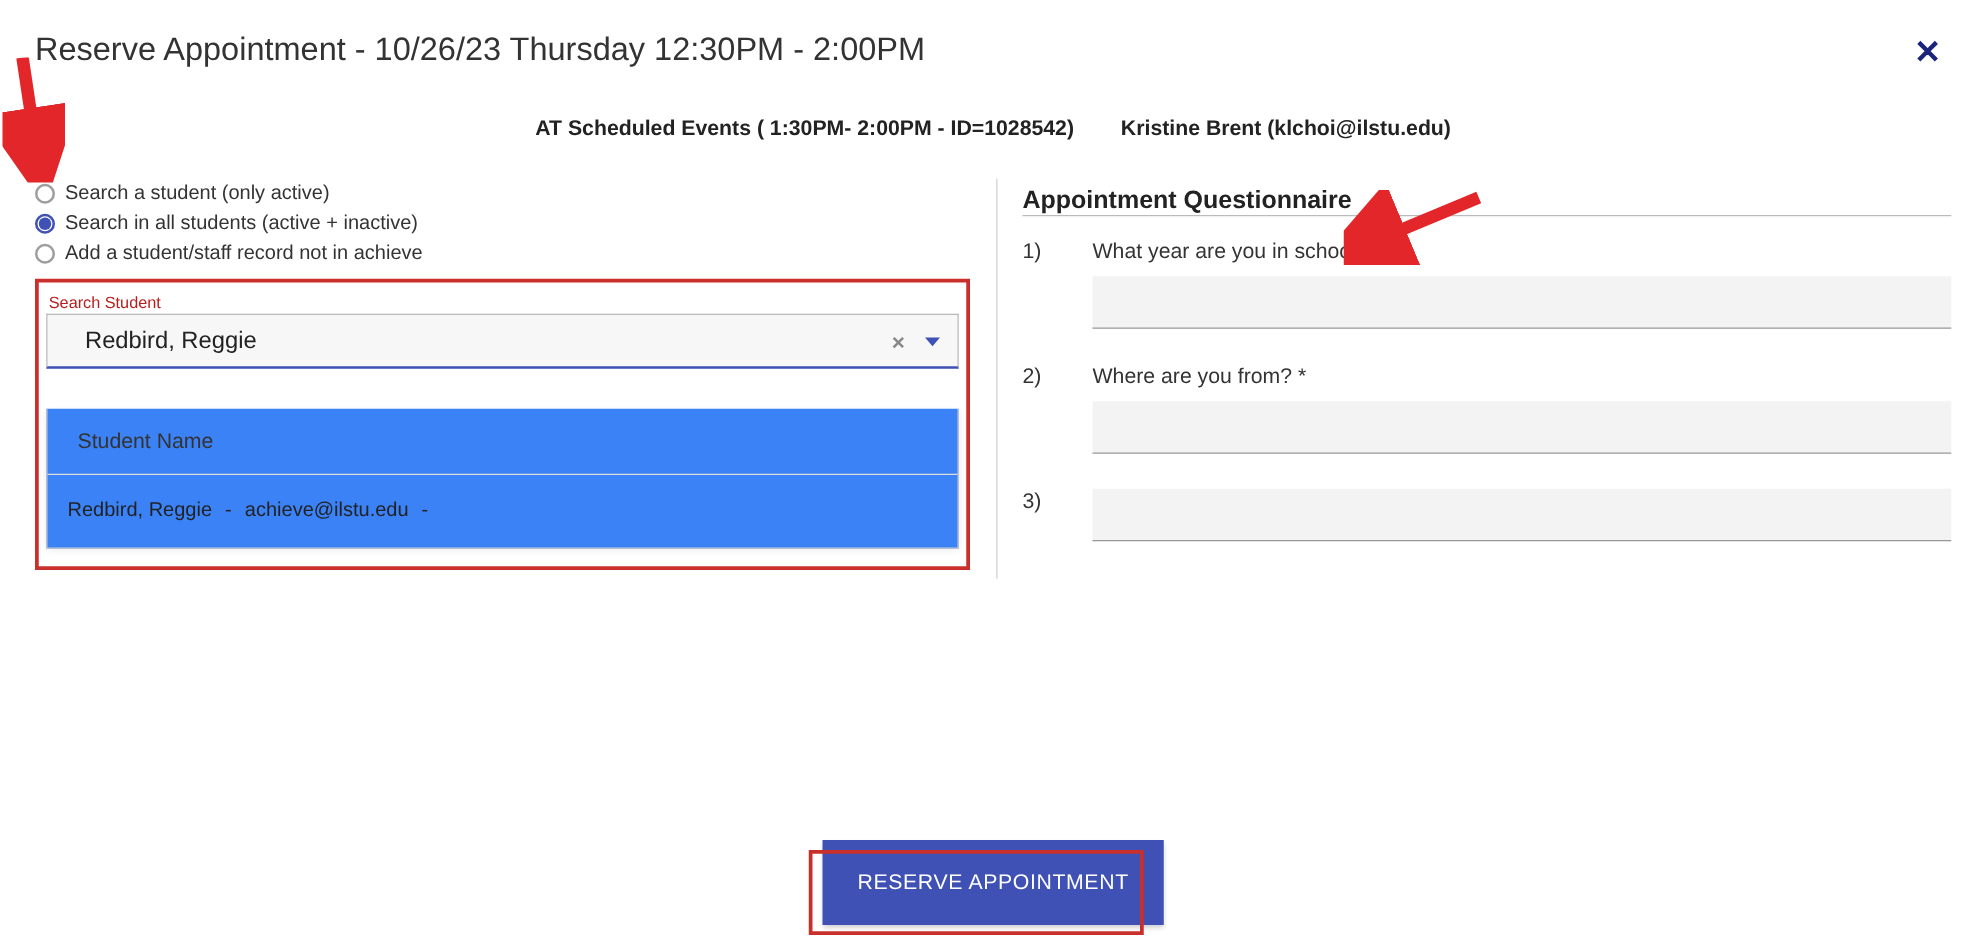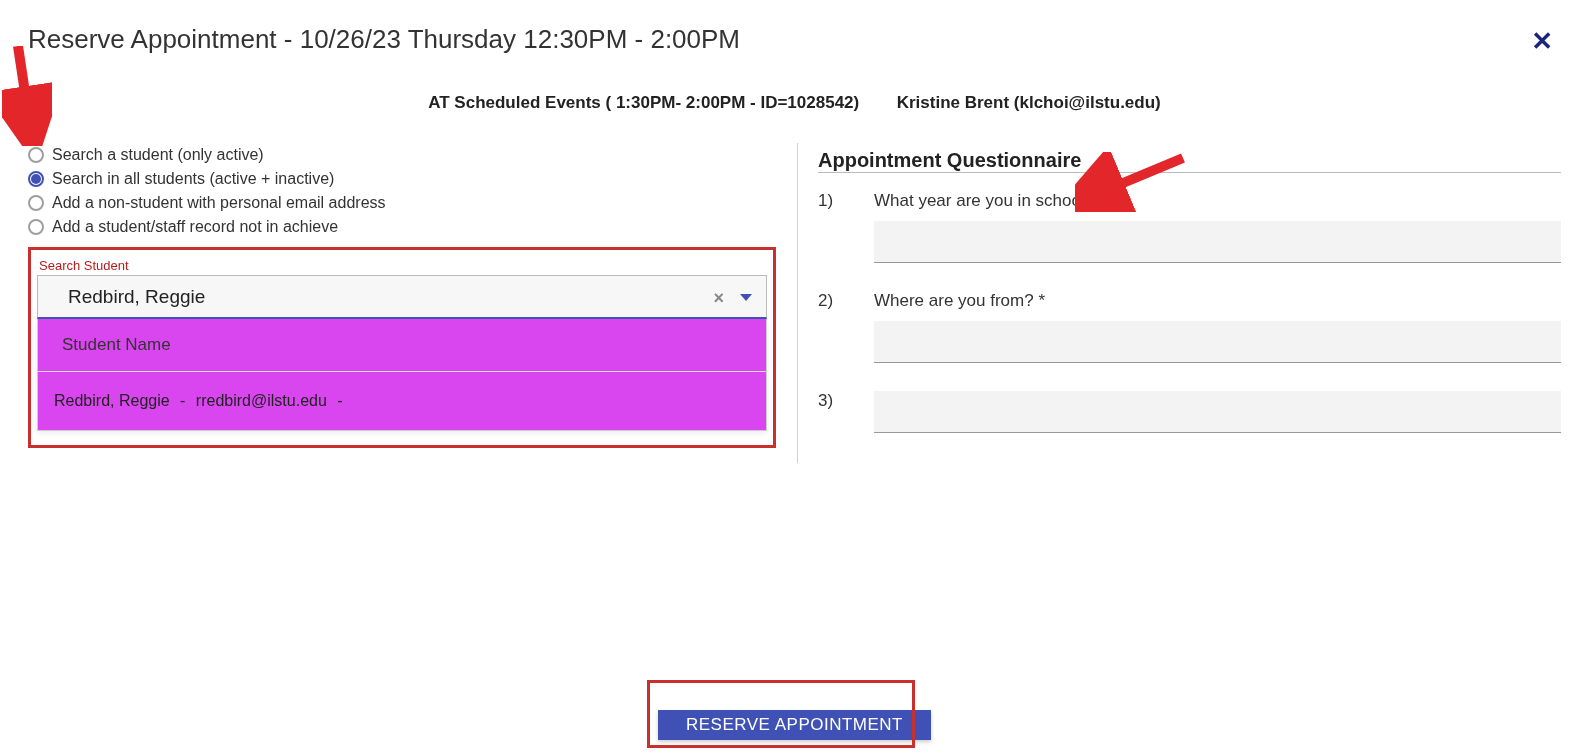--- a/index.html
+++ b/index.html
@@ -110,22 +110,23 @@
     position: absolute; right: 14px; top: 18px;
     width: 0; height: 0;
     border-left: 6px solid transparent;
     border-right: 6px solid transparent;
     border-top: 7px solid #3f51b5;
     cursor: pointer;
   }
   .dropdown {
     border: 1px solid #ccc;
     border-top: none;
-    background: #d946ef;
+    background: #3b82f6;
     box-shadow: 0 2px 6px rgba(0,0,0,0.08);
+    margin-top: 32px;
   }
   .dropdown-header {
     padding: 16px 24px;
     font-size: 17px;
     color: #333;
     border-bottom: 1px solid #ddd;
   }
   .dropdown-item {
     padding: 20px 16px;
     font-size: 16px;
@@ -167,21 +168,21 @@
     position: absolute;
     left: 0; right: 0;
     bottom: 14px;
     display: flex;
     justify-content: center;
   }
   .reserve-btn {
     background: #3f51b5;
     color: #fff;
     border: none;
-    padding: 5px 28px;
+    padding: 24px 28px;
     font-size: 17px;
     letter-spacing: 0.5px;
     cursor: pointer;
     box-shadow: 0 2px 4px rgba(0,0,0,0.2);
   }
   .red-box-btn {
     position: absolute;
     border: 3px solid #c9302c;
     pointer-events: none;
   }
@@ -213,44 +214,40 @@
       <div class="radio-group">
         <div class="radio-row">
           <span class="radio-outer"></span>
           <span>Search a student (only active)</span>
         </div>
         <div class="radio-row">
           <span class="radio-outer selected">
               <span class="radio-inner"></span>
             </span>
           <span>Search in all students (active + inactive)</span>
-        </div>
-        <div class="radio-row">
-          <span class="radio-outer"></span>
-          <span>Add a non-student with personal email address</span>
         </div>
         <div class="radio-row">
           <span class="radio-outer"></span>
           <span>Add a student/staff record not in achieve</span>
         </div>
       </div>
 
       <div class="search-box-wrap">
         <div class="search-label">Search Student</div>
         <div class="combo">
           <span>Redbird, Reggie</span>
           <span class="clear">×</span>
           <span class="caret"></span>
         </div>
         <div class="dropdown">
           <div class="dropdown-header">Student Name</div>
           <div class="dropdown-item">
             <span>Redbird, Reggie</span>
             <span class="sep">-</span>
-            <span>rredbird@ilstu.edu</span>
+            <span>achieve@ilstu.edu</span>
             <span class="sep">-</span>
           </div>
         </div>
       </div>
 
     </div>
 
     <div class="right-col">
       <div class="q-title">Appointment Questionnaire</div>
       <div class="q-divider"></div>

